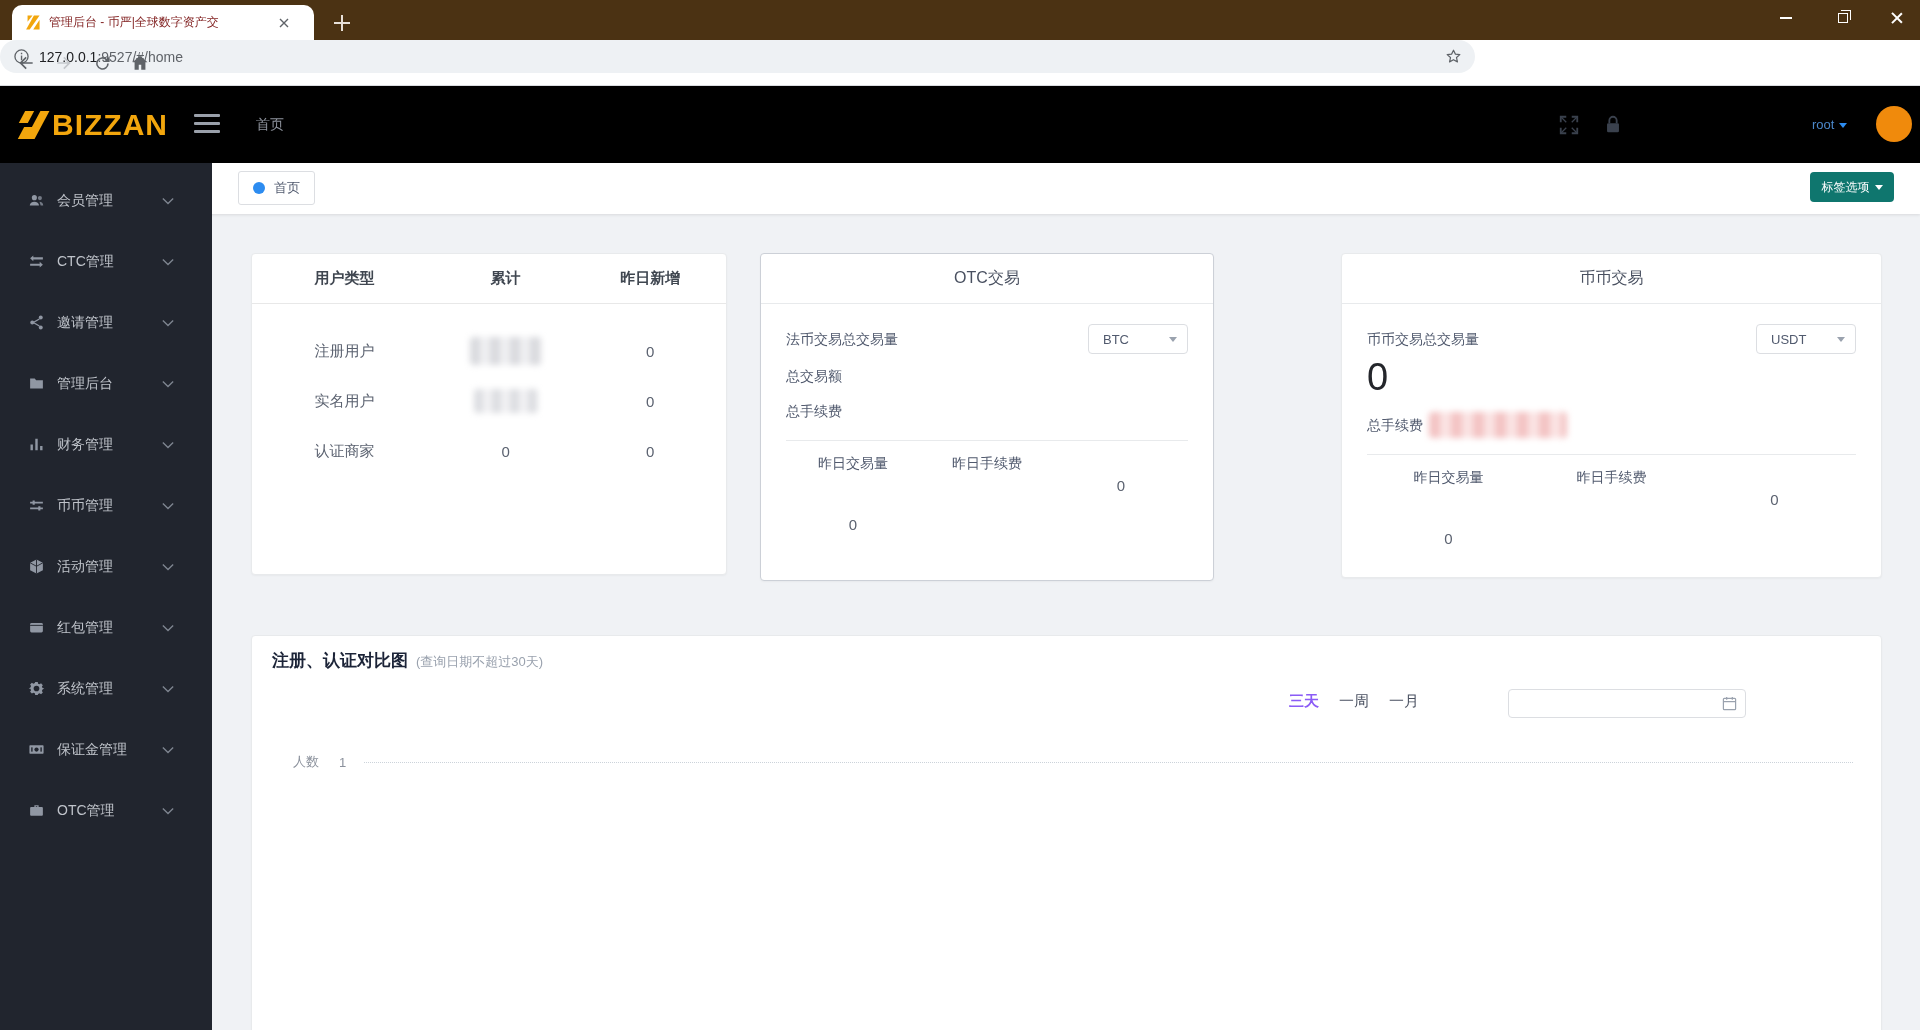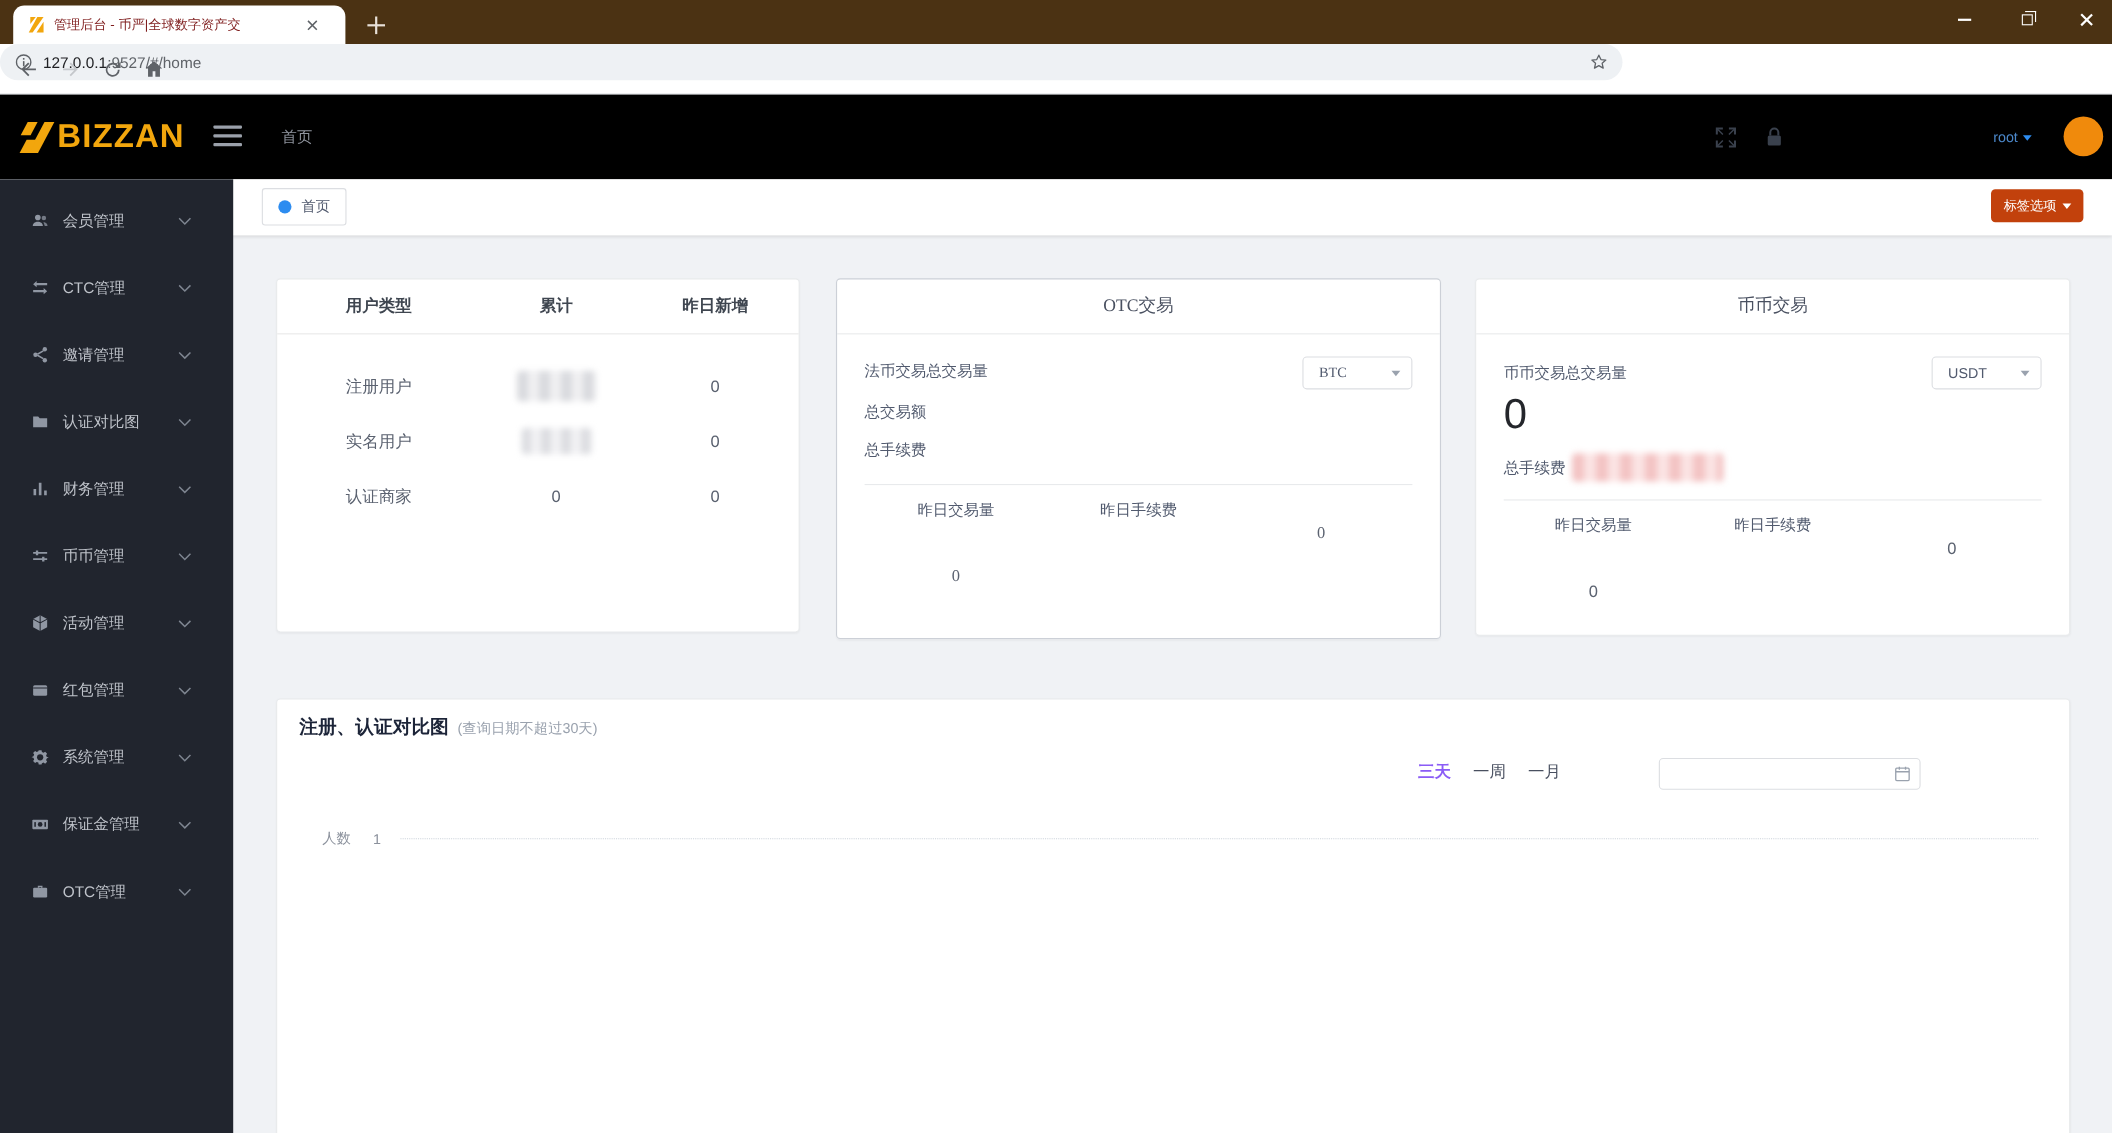--- a/index.html
+++ b/index.html
@@ -75,36 +75,36 @@
   .caret-blue { border-top-color:#2d8cf0; margin-left:5px; transform:translateY(3px);}
   .avatar { left:1876px; top:106px; width:36px; height:36px; border-radius:50%; background:#f08a0c; }
 
   
   .tagbar { left:0; top:163px; width:1920px; height:51px; background:#fff;
             box-shadow:0 1px 3px rgba(0,0,0,.10); }
   .tag-tab { left:238px; top:8px; height:34px; padding:0 14px; background:#fff;
              border:1px solid #dcdee2; border-radius:3px; display:flex; align-items:center; cursor:pointer;}
   .tag-dot { width:12px; height:12px; border-radius:50%; background:#2d8cf0; margin-right:9px; }
   .tag-label { font-size:13px; color:#515a6e; }
-  .tag-options { left:1810px; top:9px; height:30px; width:84px; background:#c2410c; border:none;
+  .tag-options { left:1810px; top:9px; height:30px; width:84px; background:#0f766e; border:none;
                  border-radius:4px; color:#fff; font-size:12px; display:flex; align-items:center;
                  justify-content:center; cursor:pointer; }
   .caret-white { border-top-color:#fff; margin-left:5px; transform:translateY(2px);}
 
   
   .sidebar { left:0; top:163px; width:212px; height:867px; background:#21252e; padding-top:7px; }
   .side-item { height:61px; display:flex; align-items:center; padding:0 0 0 28px; cursor:pointer; }
   .side-icon { width:17px; height:17px; margin-right:12px; flex:none; }
   .side-label { color:#bfc3ca; font-size:14px; flex:1; }
   .side-chevron { margin-right:38px; }
 
   
   .card { background:#fff; border-radius:4px; border:1px solid #e8eaec; box-shadow:0 1px 2px rgba(0,0,0,.04); }
   .card1 { left:251px; top:253px; width:476px; height:322px; }
-  .card2 { left:760px; top:253px; width:550px; height:328px; border:1px solid #ccd0d7;font-family:Liberation Serif, serif; }
+  .card2 { left:760px; top:253px; width:454px; height:328px; border:1px solid #ccd0d7; }
   .card3 { left:1341px; top:253px; width:541px; height:325px; }
   .card-header { height:50px; display:flex; align-items:center; justify-content:center;
                  border-bottom:1px solid #e8eaec; font-size:16px; color:#495060; }
   .stat-table { width:100%; }
   .stat-row { display:grid; grid-template-columns:39% 29% 32%; height:50px; align-items:center; text-align:center; }
   .stat-row.head { font-size:15px; color:#3f4650; font-weight:600; border-bottom:1px solid #e8e8e8; }
   .stat-row.head { height:50px; }
   .stat-body { padding-top:22px; }
   .stat-row .cell { font-size:15px; color:#5b6270; }
   .blur-blob { display:inline-block; vertical-align:middle; border-radius:4px; filter:blur(3px); }
@@ -320,21 +320,21 @@
       <span class="side-label">邀请管理</span>
       <svg class="side-chevron" width="12" height="8" viewBox="0 0 14 9">
           <polyline points="1,1.5 7,7.5 13,1.5" fill="none" stroke="#7e8590" stroke-width="1.6"></polyline>
         </svg>
     </div>
 
     <div class="side-item">
       <svg class="side-icon" viewBox="0 0 24 24" fill="#9097a3">
         <path d="M3 5h6.5l2 2.3H21V19H3z"></path>
       </svg>
-      <span class="side-label">认证对比图</span>
+      <span class="side-label">管理后台</span>
       <svg class="side-chevron" width="12" height="8" viewBox="0 0 14 9">
           <polyline points="1,1.5 7,7.5 13,1.5" fill="none" stroke="#7e8590" stroke-width="1.6"></polyline>
         </svg>
     </div>
 
     <div class="side-item">
       <svg class="side-icon" viewBox="0 0 24 24" fill="#9097a3">
         <path d="M3.5 20v-8h3.4v8zM10.3 20V4h3.4v16zM17.1 20v-6h3.4v6z"></path>
       </svg>
       <span class="side-label">财务管理</span>

